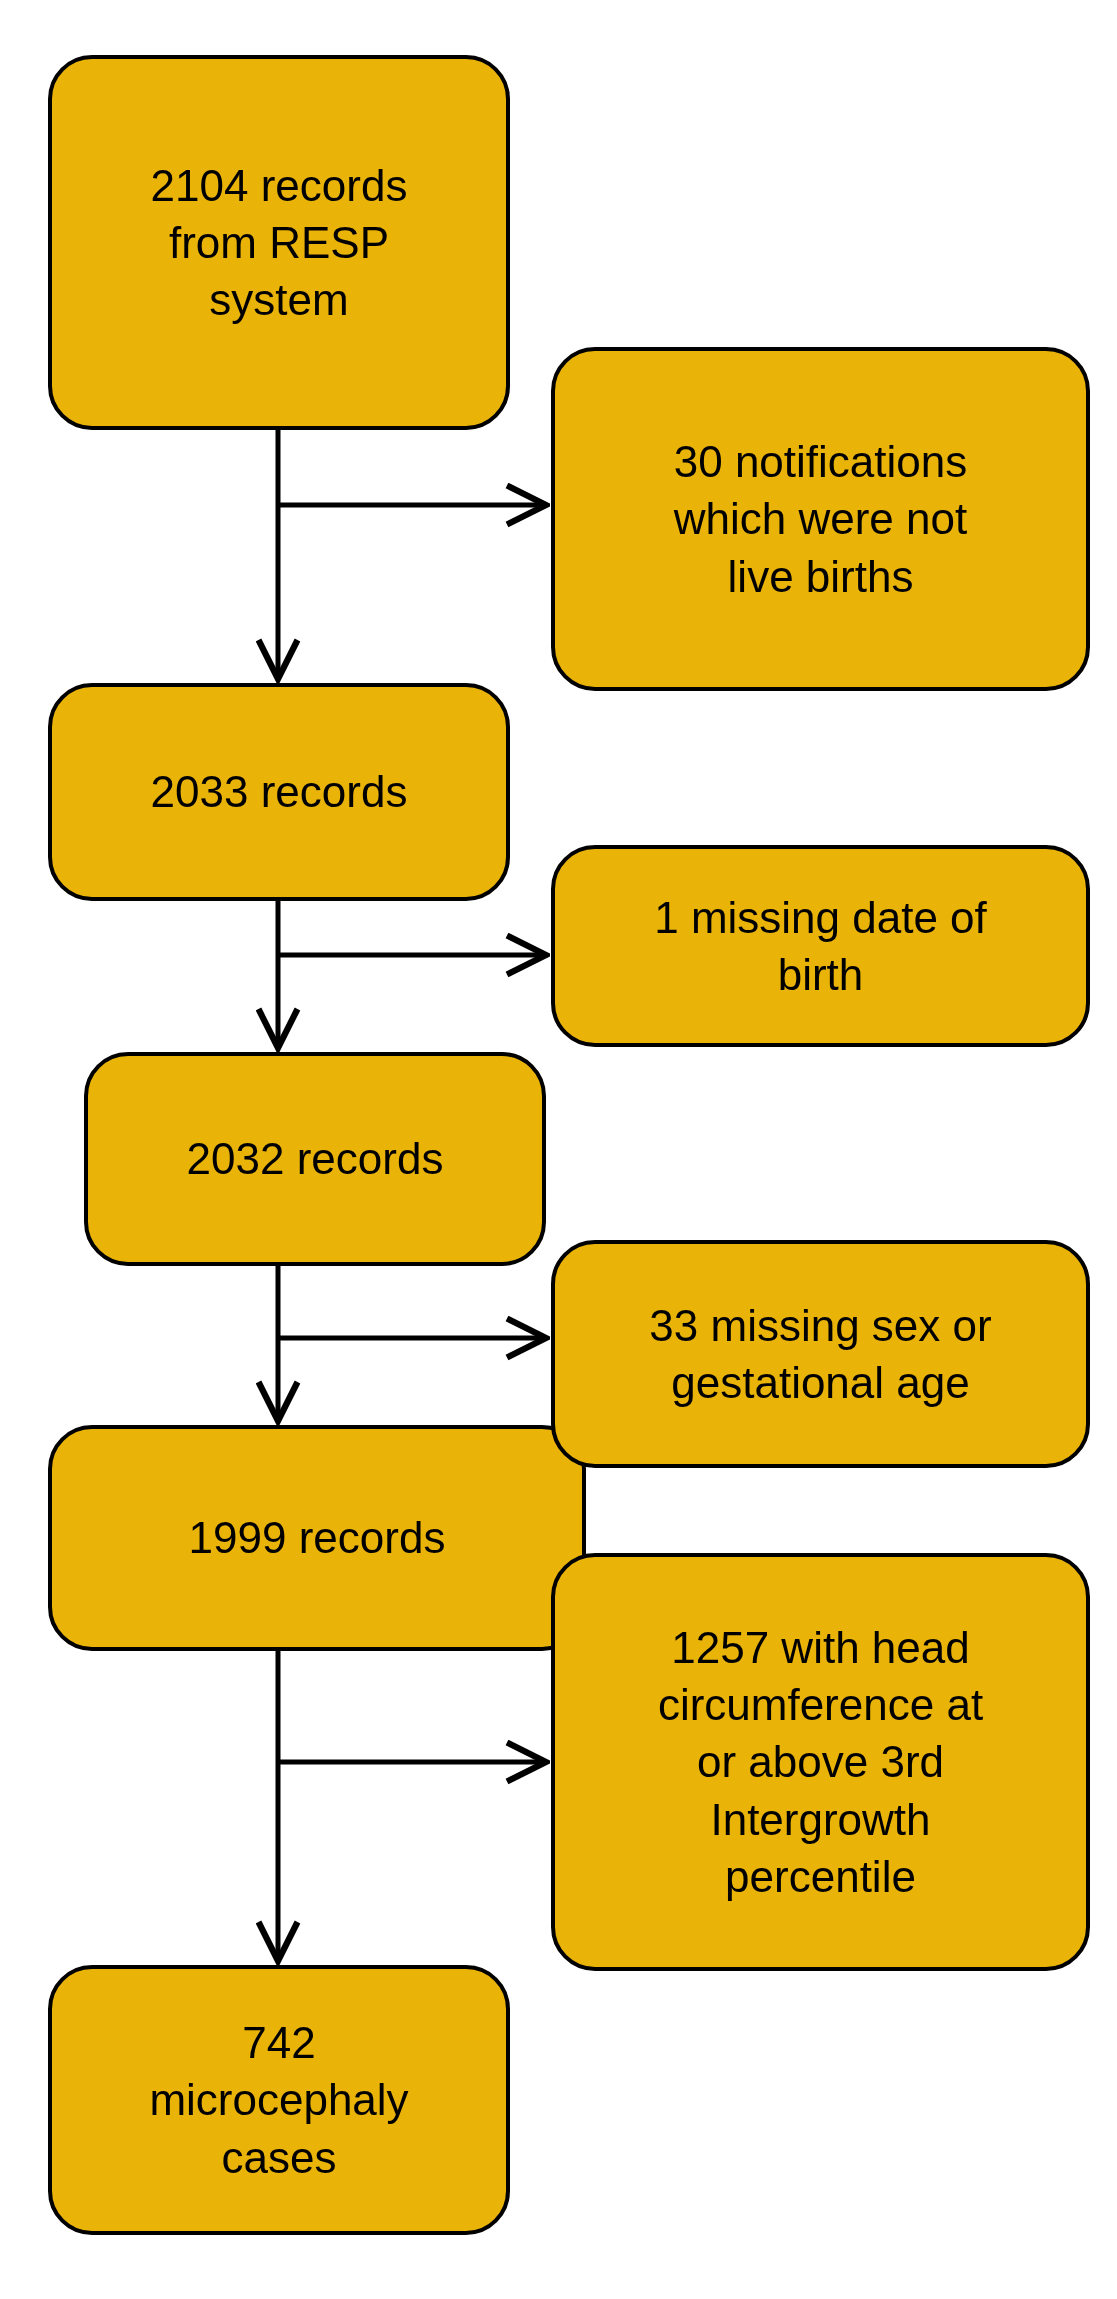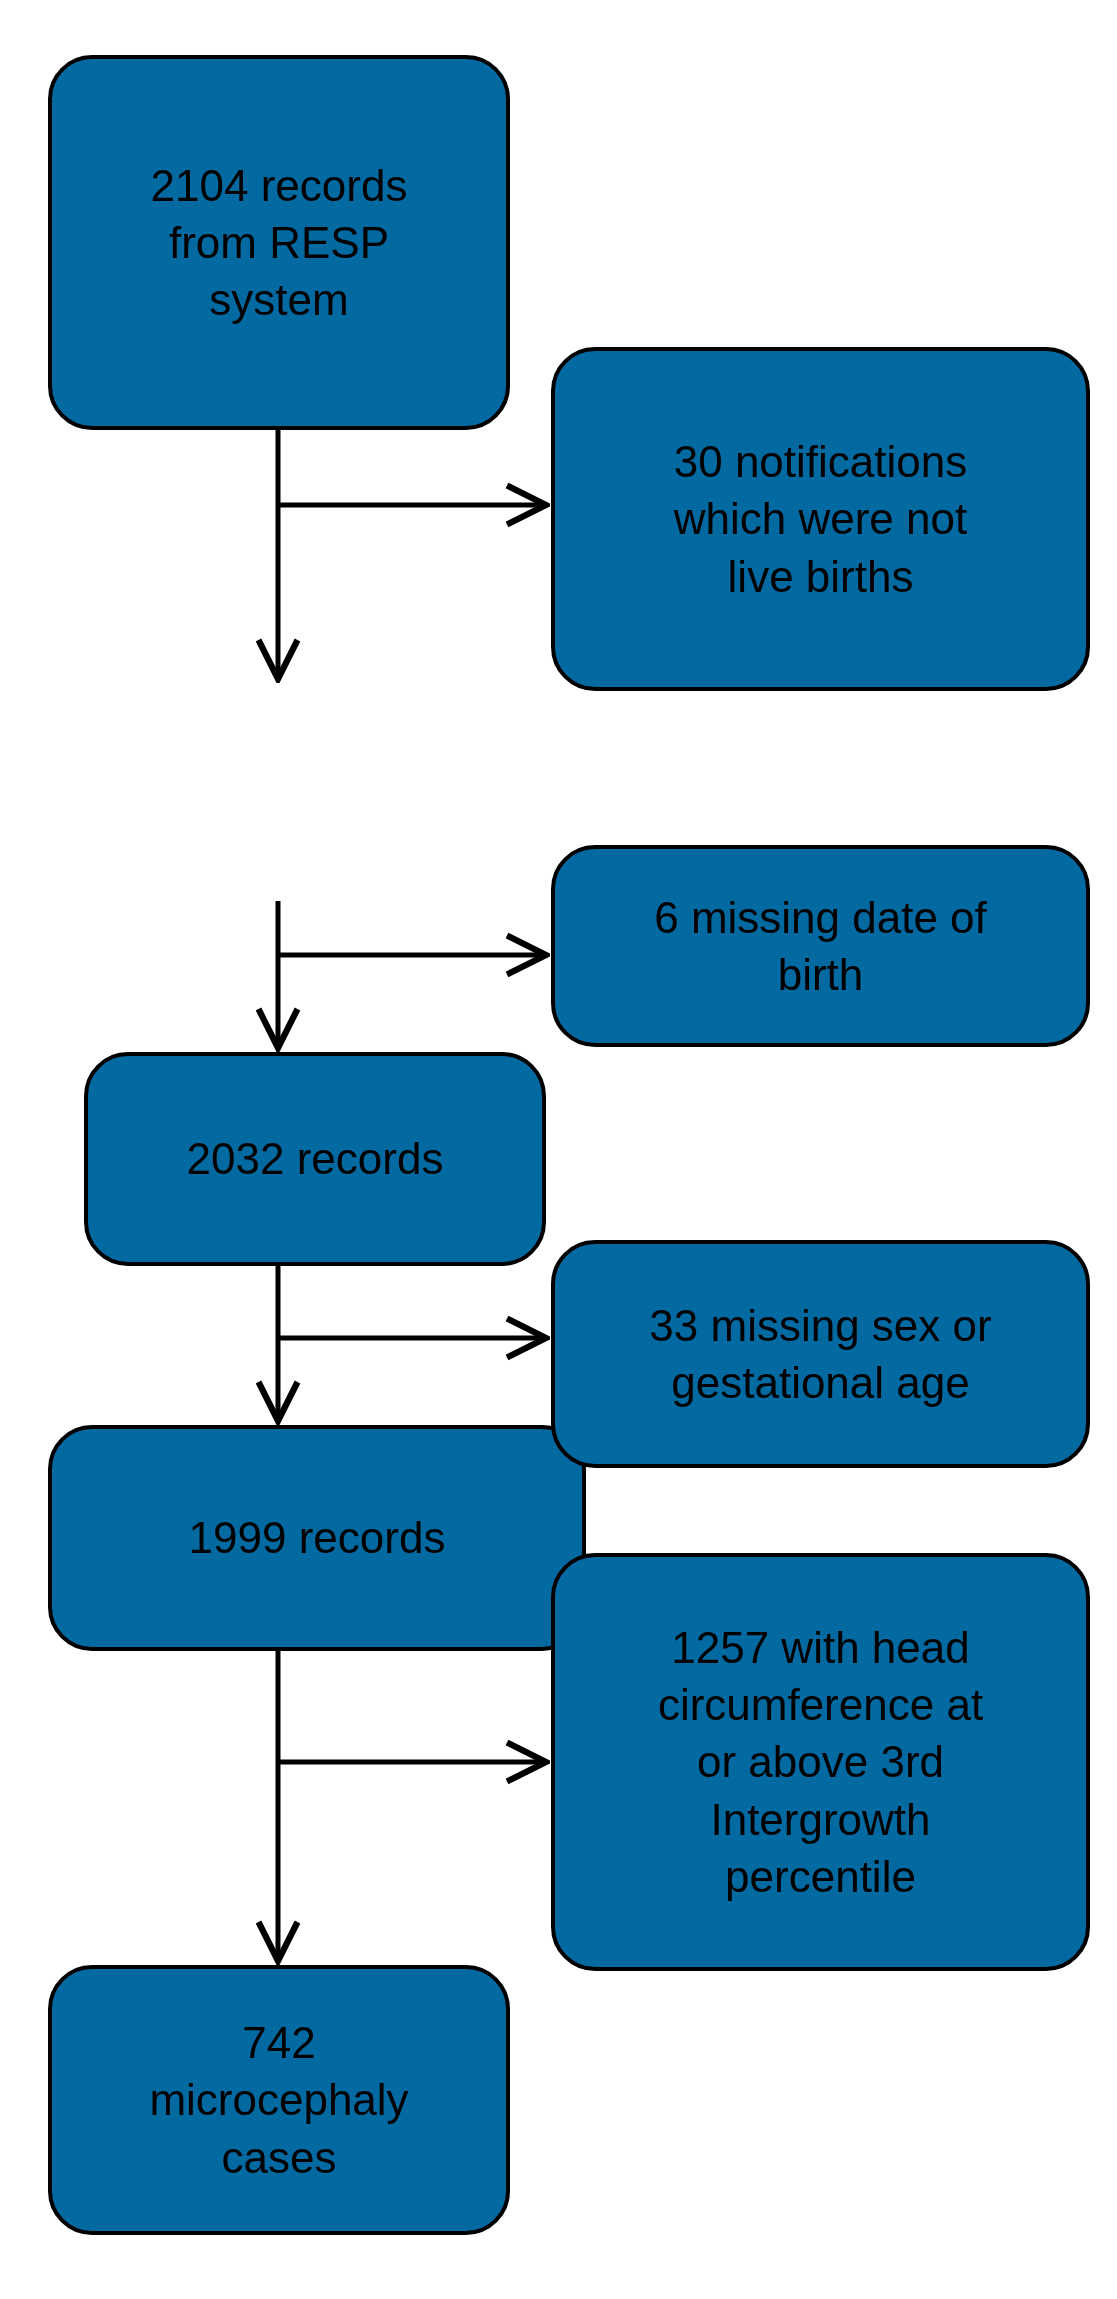--- a/index.html
+++ b/index.html
@@ -22,21 +22,21 @@
     left: 0;
     top: 0;
     width: 1117px;
     height: 2299px;
   }
   .node {
     position: absolute;
     box-sizing: border-box;
     border: 4px solid #000000;
     border-radius: 44px;
-    background: #0369a1;
+    background: #eab308;
     display: flex;
     align-items: center;
     justify-content: center;
     text-align: center;
     color: #000000;
     font-family: "Liberation Sans", sans-serif;
     font-size: 44px;
     line-height: 1.30;
     padding: 6px 38px;
     z-index: 2;
@@ -84,39 +84,42 @@
       <path id="conn-flow-3" d="M 278,1651 L 278,1958" marker-end="url(#arrowhead)"></path>
       <path id="conn-branch-3" d="M 278,1762 L 543,1762" marker-end="url(#arrowhead)"></path>
     </g>
   </svg>
 
   <div class="node" id="node-main-0">
     <span class="node-text">2104 records
 from RESP
 system</span>
   </div>
+  <div class="node" id="node-main-1">
+    <span class="node-text">2033 records</span>
+  </div>
   <div class="node" id="node-main-2">
     <span class="node-text">2032 records</span>
   </div>
   <div class="node" id="node-main-3">
     <span class="node-text">1999 records</span>
   </div>
   <div class="node" id="node-main-4">
     <span class="node-text">742
 microcephaly
 cases</span>
   </div>
 
   <div class="node" id="node-excl-0">
     <span class="node-text">30 notifications
 which were not
 live births</span>
   </div>
   <div class="node" id="node-excl-1">
-    <span class="node-text">6 missing date of
+    <span class="node-text">1 missing date of
 birth</span>
   </div>
   <div class="node" id="node-excl-2">
     <span class="node-text">33 missing sex or
 gestational age</span>
   </div>
   <div class="node" id="node-excl-3">
     <span class="node-text">1257 with head
 circumference at
 or above 3rd

